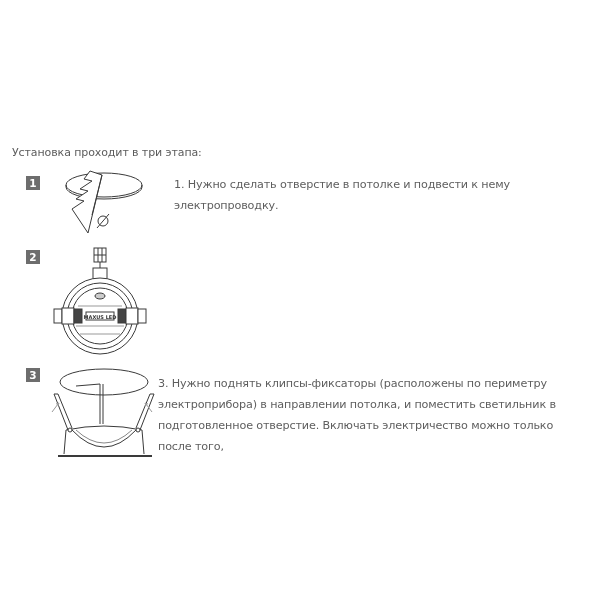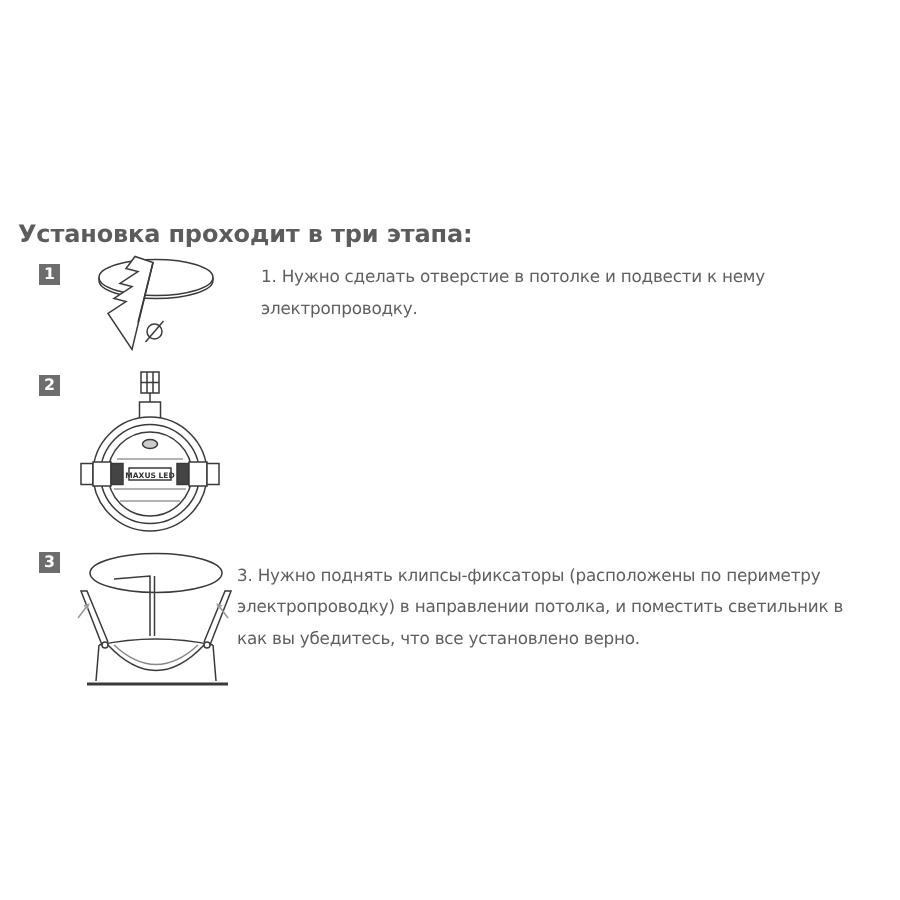--- a/index.html
+++ b/index.html
@@ -12,24 +12,23 @@
       height: 600px;
       position: relative;
       overflow: hidden;
       font-family: "DejaVu Sans", "Liberation Sans", sans-serif;
       color: #5e5e5e;
     }
     .intro {
       position: absolute;
       left: 12px;
       top: 146px;
-      font-size: 16px;
+      font-size: 11px;
       color: #5c5c5c;
       letter-spacing: -0.1px;
-      font-weight: bold;
     }
     .badge {
       position: absolute;
       left: 26px;
       width: 14px;
       height: 14px;
       background: #6d6d6d;
       color: #ffffff;
       font-size: 10.5px;
       font-weight: bold;
@@ -153,16 +152,16 @@
 
       <path d="M4 48 L10 40" stroke="#999"></path>
       <path d="M8 40 L11 39 L10 42" stroke="#999"></path>
       <path d="M104 48 L98 40" stroke="#999"></path>
       <path d="M100 40 L97 39 L98 42" stroke="#999"></path>
     </svg>
   </div>
 
   <div class="step-text" style="top:373px;">
     <p>3. Нужно поднять клипсы-фиксаторы (расположены по периметру</p>
-    <p>электропроводку) в направлении потолка, и поместить светильник в</p>
-    <p>как вы убедитесь, что все установлено верно.</p>
+    <p>электроприбора) в направлении потолка, и поместить светильник в</p>
+    <p>подготовленное отверстие. Включать электричество можно только после того,</p>
   </div>
 </div>
 
 </body></html>

